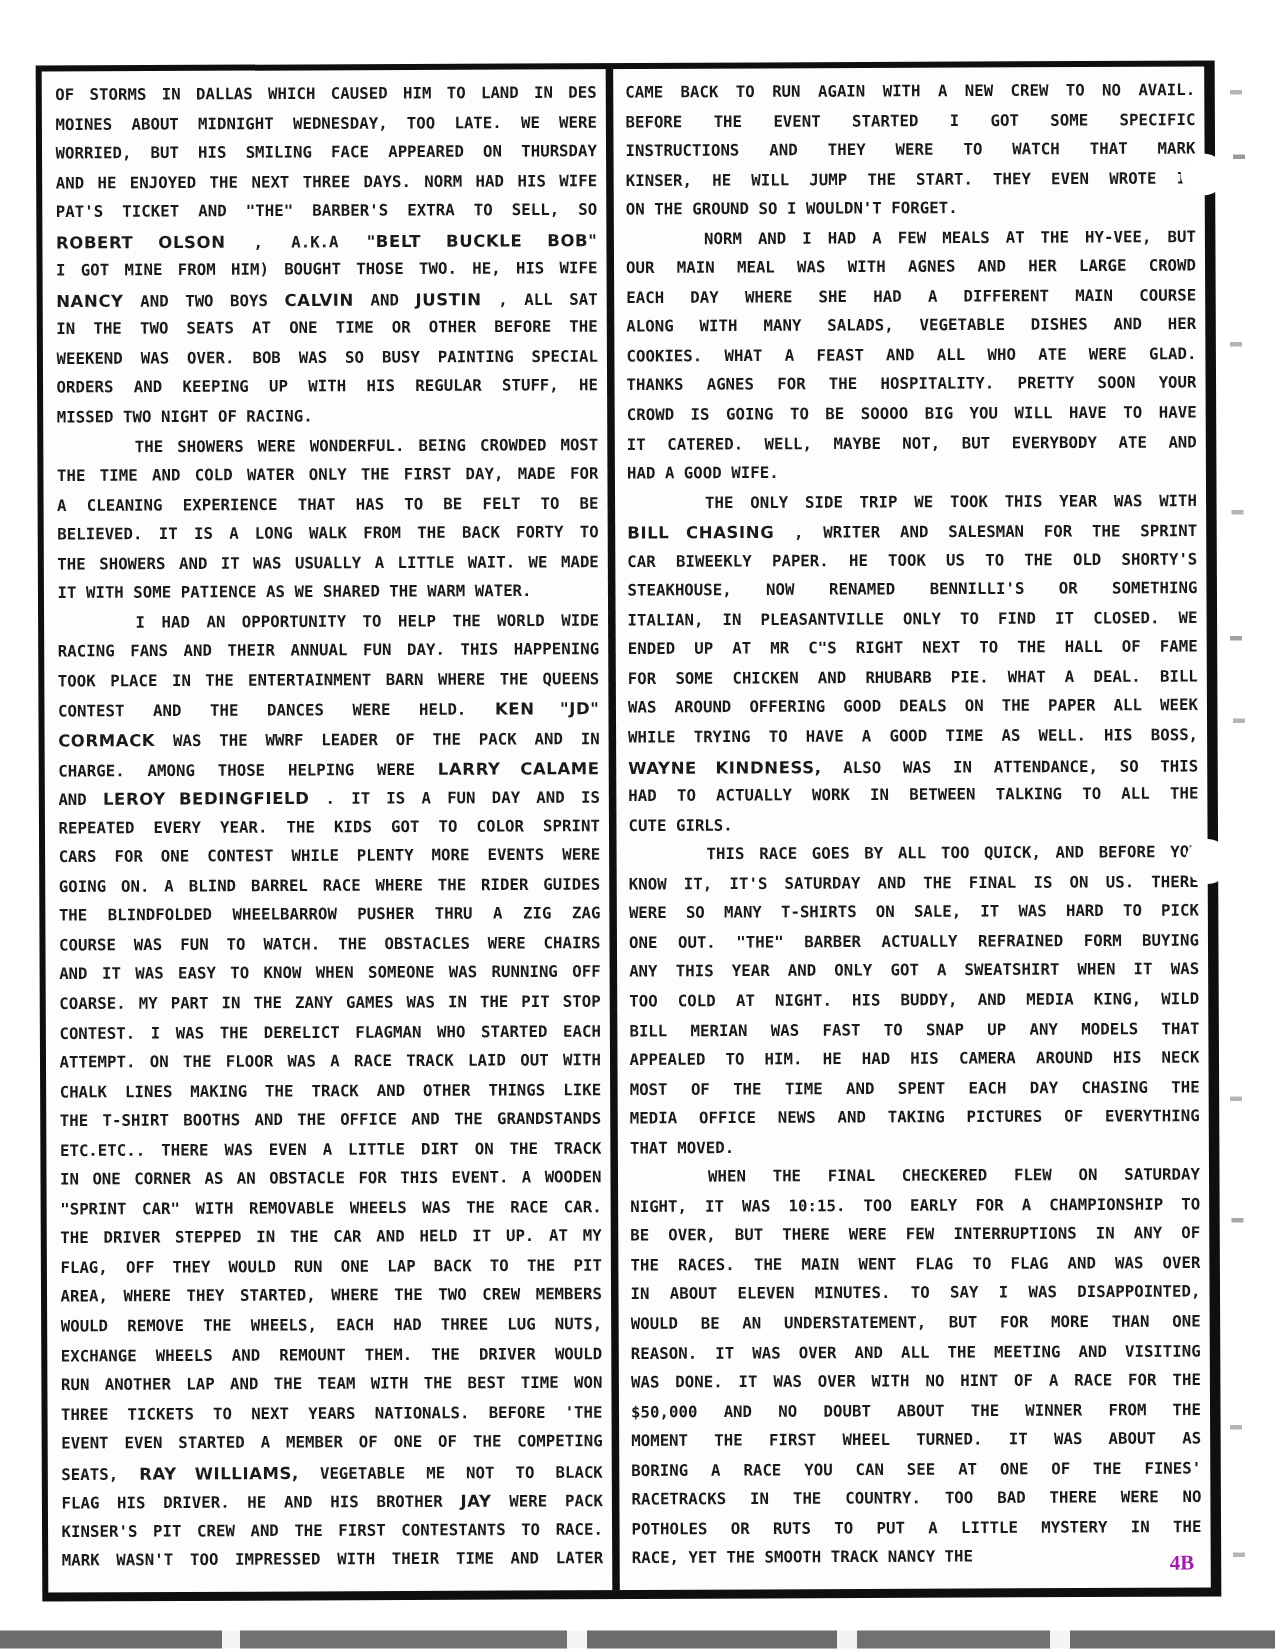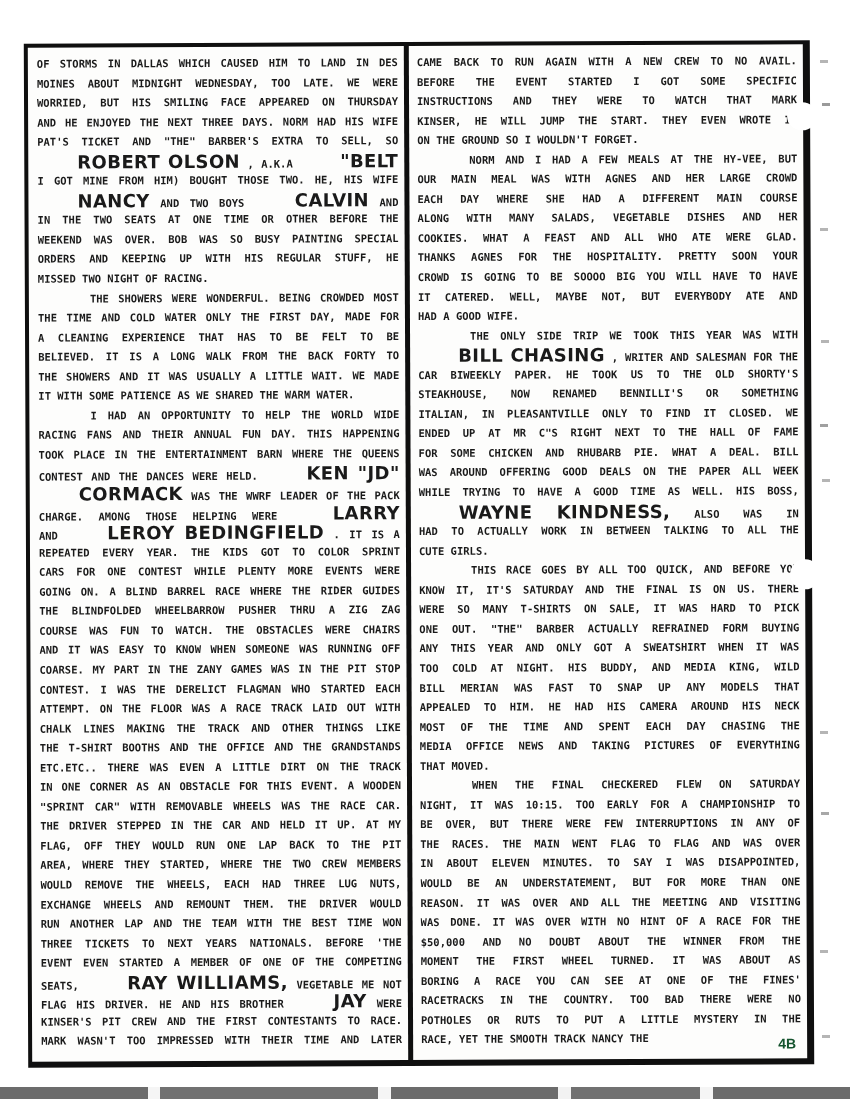--- a/index.html
+++ b/index.html
@@ -24,26 +24,26 @@
   .line{
     height:19.55px;line-height:19.55px;
     font-size:10.5px;font-weight:700;color:#1a1a1a;
     text-align:justify;text-align-last:justify;
     overflow:hidden;
   }
   .line.nj{text-align-last:left;}
   .line.ind{text-indent:52px;}
   .b{
     font-family:"DejaVu Sans", sans-serif;
-    font-weight:800;font-size:18px;letter-spacing:0.4px;margin-left:40px;
+    font-weight:800;font-size:11px;letter-spacing:0.4px;
   }
   .pagenum{
     position:absolute;right:11px;bottom:7px;
-    font-family:Liberation Sans, sans-serif;
-    font-weight:800;font-size:14px;color:#14532d;
+    font-family:Liberation Serif, serif;
+    font-weight:800;font-size:14px;color:#a21caf;
   }
   .notch{position:absolute;border-radius:50%;background:#ffffff;}
   .notch1{width:30px;height:28px;right:-14px;top:58px;}
   .notch2{width:30px;height:30px;right:-15px;top:515px;}
   .bottom-band{
     position:absolute;left:0;top:1087px;width:850px;height:12px;
     background:linear-gradient(90deg,
       #6c6c6c 0,#6c6c6c 148px,#f5f5f5 148px,#f5f5f5 160px,
       #717171 160px,#717171 378px,#f5f5f5 378px,#f5f5f5 391px,
       #6c6c6c 391px,#6c6c6c 558px,#f2f2f2 558px,#f2f2f2 571px,

